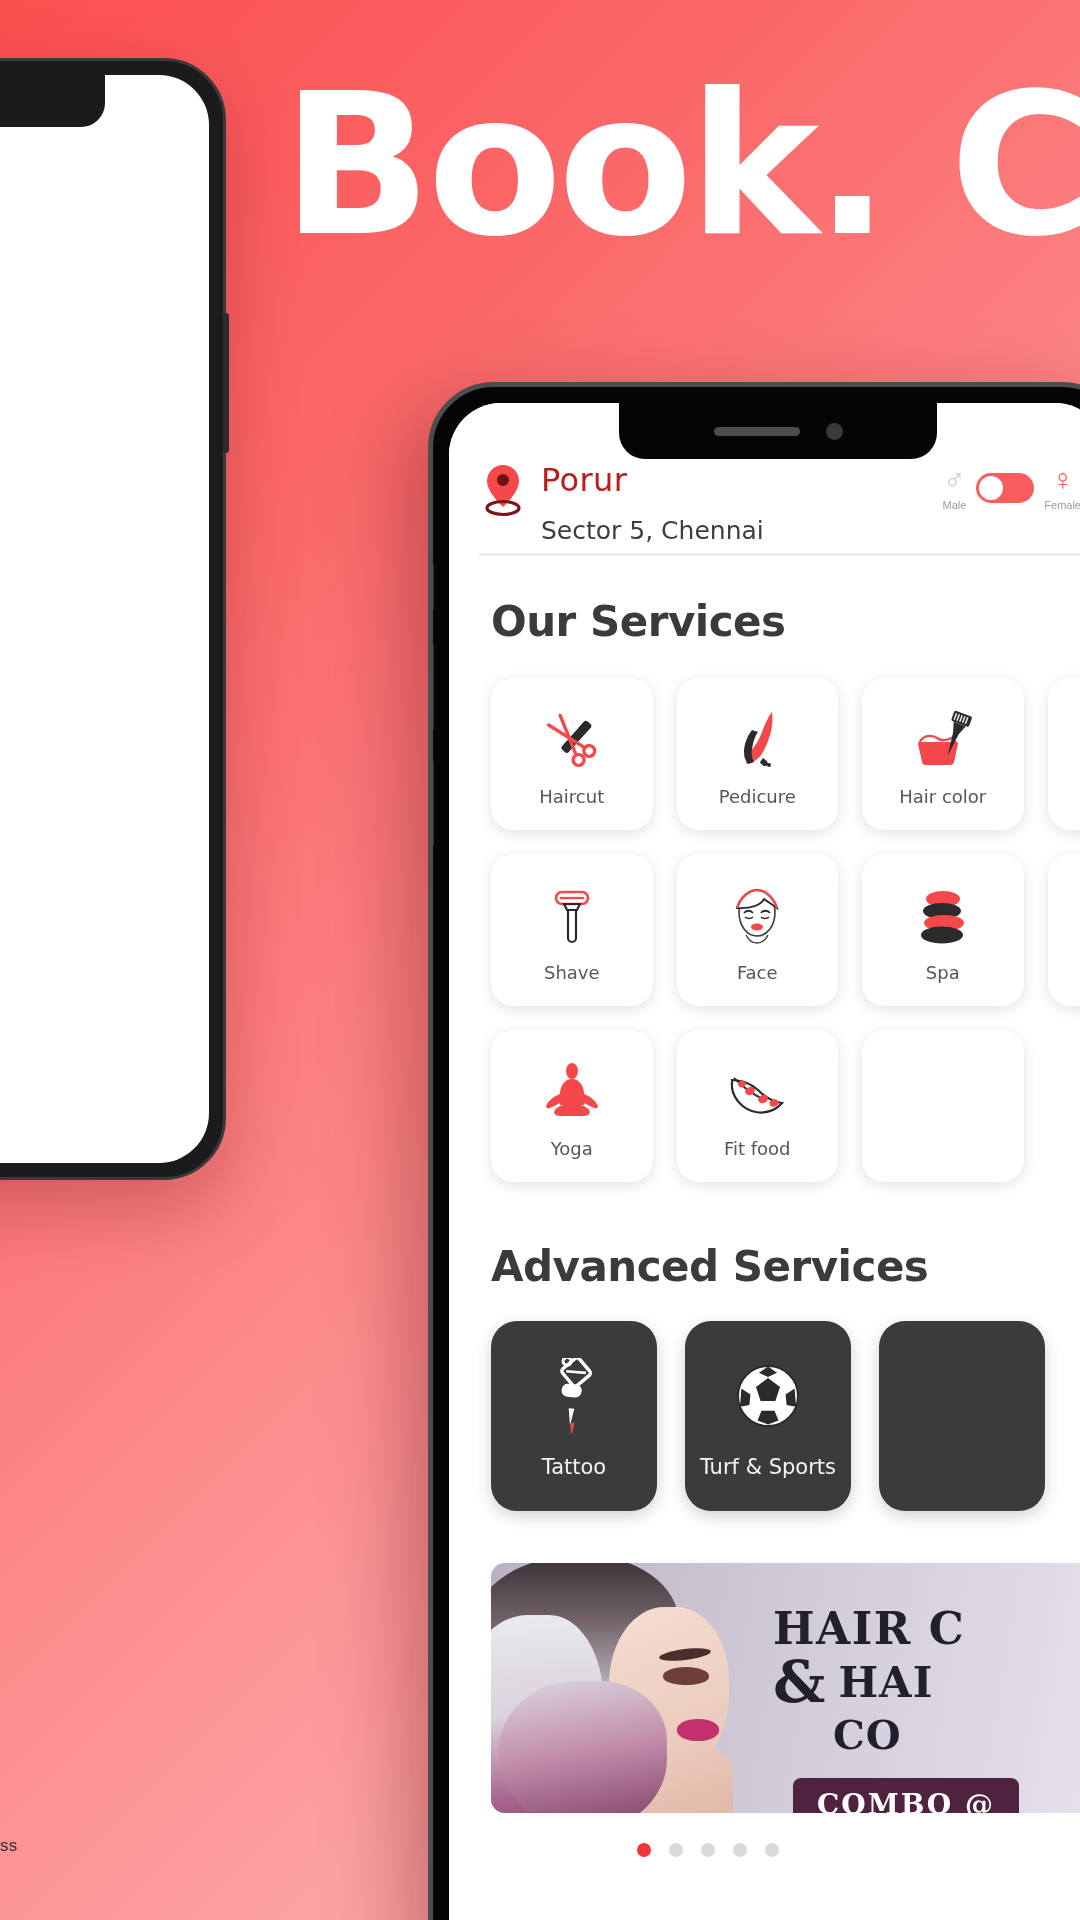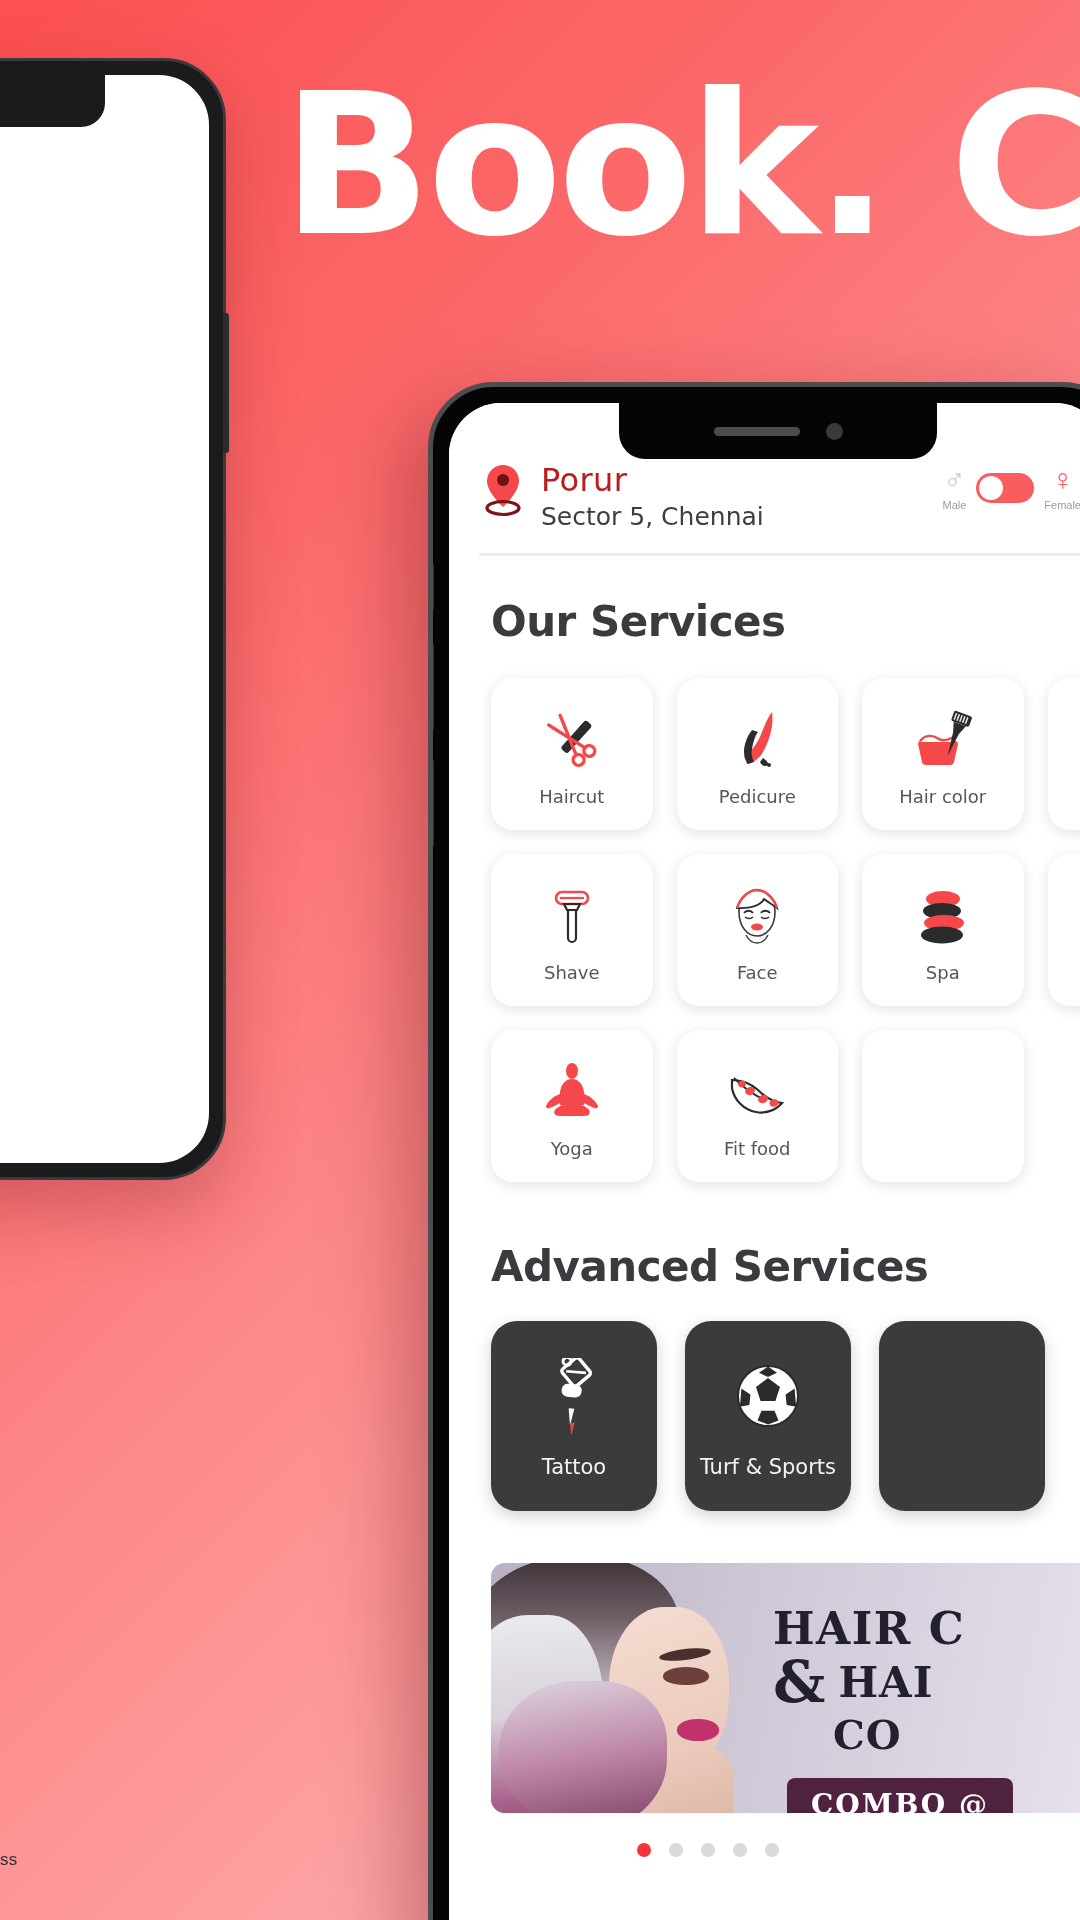--- a/index.html
+++ b/index.html
@@ -33,21 +33,21 @@
   }
   .phone-left .notch{
     position:absolute; left:50%; transform:translateX(-50%);
     top:0; width:232px; height:52px;
     background:#1b1b1d; border-bottom-left-radius:24px; border-bottom-right-radius:24px;
     z-index:4;
   }
   .left-btn{ position:absolute; right:-6px; background:#2c2c30; border-radius:3px; }
   .left-btn.b1{ top:252px; width:6px; height:140px; }
   .left-scrap{
-    position:absolute; left:0; bottom:50px;
+    position:absolute; left:0; bottom:64px;
     font-size:17px; color:#2f2f33; letter-spacing:0.3px;
   }
 
   
   .phone-right{
     position:absolute; left:428px; top:382px;
     width:700px; height:1620px;
     background:#050505;
     border-radius:66px;
     border:5px solid #4d4d50;
@@ -79,21 +79,21 @@
     background:#fff; z-index:3;
   }
   .loc-wrap{ display:flex; align-items:flex-start; gap:14px; padding-top:8px; }
   .pin-icon{ width:48px; height:56px; flex:none; }
   .loc-text{ display:flex; flex-direction:column; }
   .loc-city{
     font-size:32px; color:#b91c1c; font-weight:400; line-height:1.1;
     font-family:"DejaVu Sans", sans-serif; letter-spacing:0.4px;
   }
   .loc-area{
-    font-size:25px; color:#3d3d42; line-height:1.25; margin-top:3px;
+    font-size:25px; color:#3d3d42; line-height:1.25; margin-top:17px;
     font-family:"DejaVu Sans", sans-serif;
   }
   .gender-toggle{ display:flex; align-items:center; gap:10px; padding-top:10px; }
   .g-opt{ display:flex; flex-direction:column; align-items:center; gap:4px; }
   .g-opt .glyph{ font-size:30px; color:#c9c9cf; line-height:1; }
   .g-opt.active .glyph{ color:#fa5d5e; }
   .g-opt .g-lbl{ font-size:11px; color:#9b9ba2; }
   .g-switch{
     width:58px; height:30px; border-radius:16px; background:#fa5d5e;
     position:relative; flex:none;
@@ -202,21 +202,21 @@
   .promo-l2{
     font-size:42px; font-weight:700; color:#231f2e; letter-spacing:1px;
     font-family:"DejaVu Serif", serif; white-space:nowrap; display:flex; align-items:center; gap:12px;
   }
   .amp{ font-size:58px; line-height:0.8; }
   .promo-l3{
     font-size:40px; font-weight:700; color:#231f2e; letter-spacing:1px;
     font-family:"DejaVu Serif", serif; white-space:nowrap; margin-left:60px;
   }
   .promo-pill{
-    margin-top:16px; margin-left:14px; background:#4f2240; color:#ffffff;
+    margin-top:16px; margin-left:20px; background:#4f2240; color:#ffffff;
     font-size:28px; font-weight:700; letter-spacing:2px;
     padding:10px 24px; border-radius:8px; white-space:nowrap; width:max-content;
     font-family:"DejaVu Serif", serif;
     text-align:right;
   }
 
   .dots{
     display:flex; gap:18px; justify-content:center; align-items:center;
     padding:30px 0 0 0; margin-left:-140px;
   }

